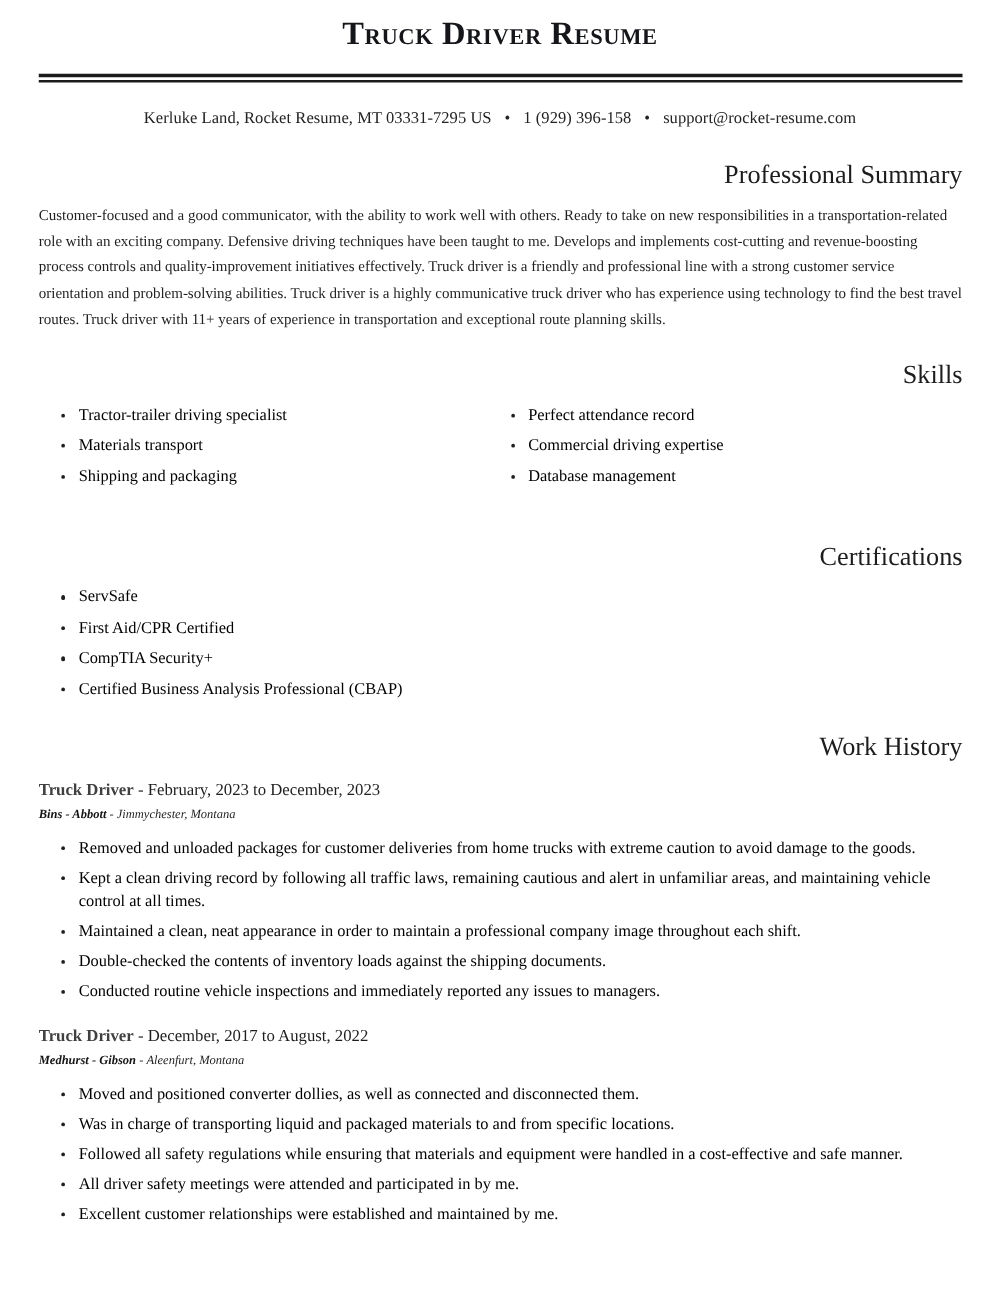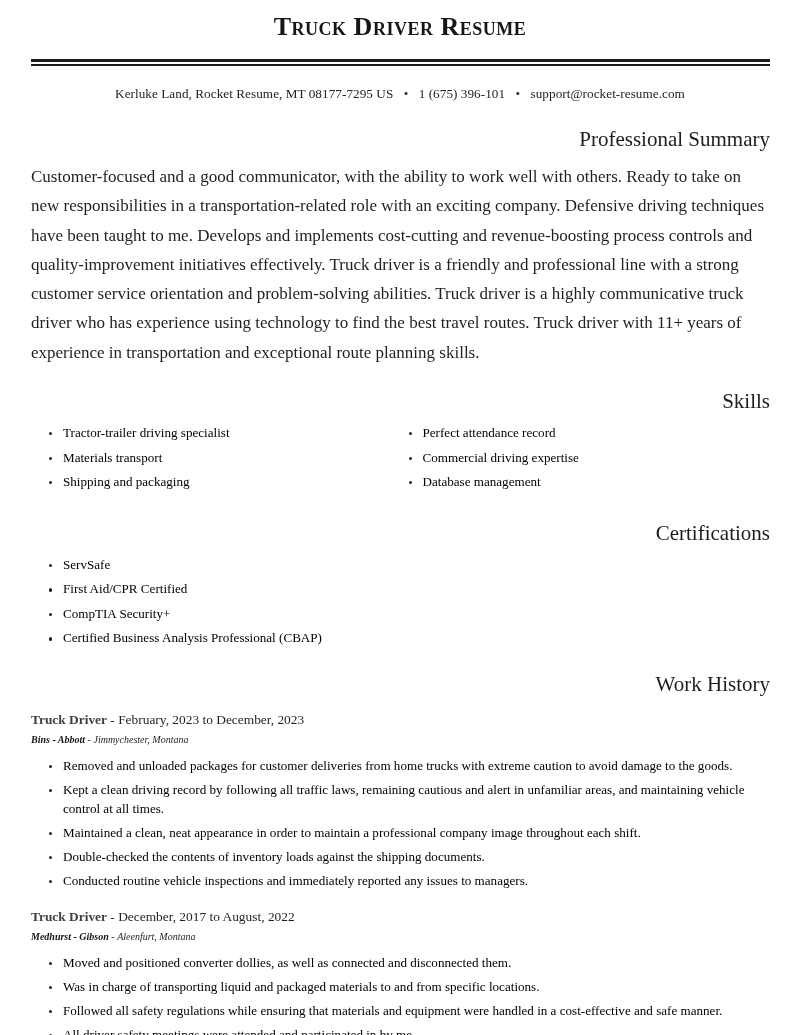--- a/index.html
+++ b/index.html
@@ -77,25 +77,25 @@
     font-size: 21px;
     font-weight: normal;
     color: #1d1d1d;
     margin: 0;
     padding: 0;
     line-height: 1.3;
     text-align: right;
   }
   .sec-summary { margin-top: 24px; }
   .sec-skills  { margin-top: 21px; }
-  .sec-certs   { margin-top: 22px; }
+  .sec-certs   { margin-top: 36px; }
   .sec-work    { margin-top: 23px; }
 
   .summary-body {
-    font-size: 17px;
+    font-size: 12px;
     line-height: 1.72;
     color: #1f1f1f;
     margin-top: 9px;
     text-align: left;
   }
 
   
   ul.bullets {
     margin: 9px 0 0 0;
     padding: 0 0 0 22px;
@@ -179,23 +179,23 @@
 
   <h1 class="doc-title">Truck Driver Resume</h1>
 
   <div class="rule-wrap">
     <div class="rule-thick"></div>
     <div class="rule-gap"></div>
     <div class="rule-thin"></div>
   </div>
 
   <div class="contact-line">
-    <span>Kerluke Land, Rocket Resume, MT 08177-7295 US</span>
+    <span>Kerluke Land, Rocket Resume, MT 03331-7295 US</span>
     <span class="contact-sep">•</span>
-    <span>1 (675) 396-101</span>
+    <span>1 (929) 396-158</span>
     <span class="contact-sep">•</span>
     <span>support@rocket-resume.com</span>
   </div>
 
   <div class="section sec-summary">
     <h2 class="section-title">Professional Summary</h2>
     <p class="summary-body">Customer-focused and a good communicator, with the ability to work well with others. Ready to take on new responsibilities in a transportation-related role with an exciting company. Defensive driving techniques have been taught to me. Develops and implements cost-cutting and revenue-boosting process controls and quality-improvement initiatives effectively. Truck driver is a friendly and professional line with a strong customer service orientation and problem-solving abilities. Truck driver is a highly communicative truck driver who has experience using technology to find the best travel routes. Truck driver with 11+ years of experience in transportation and exceptional route planning skills.</p>
   </div>
 
   <div class="section sec-skills">

